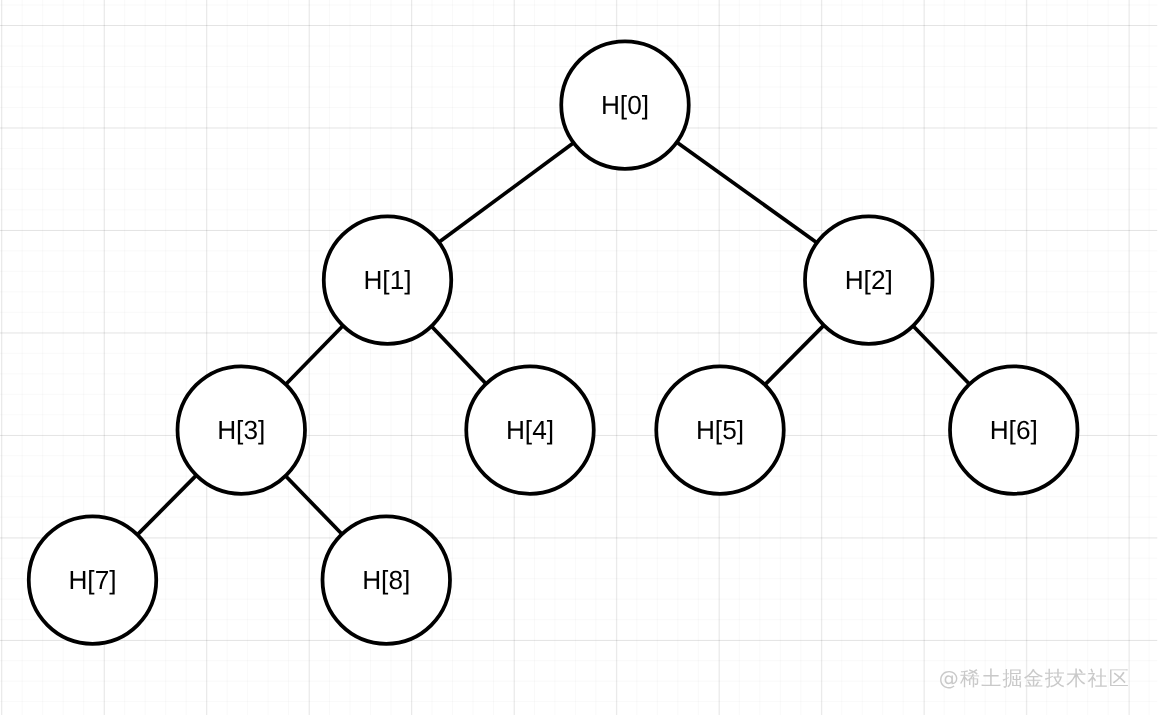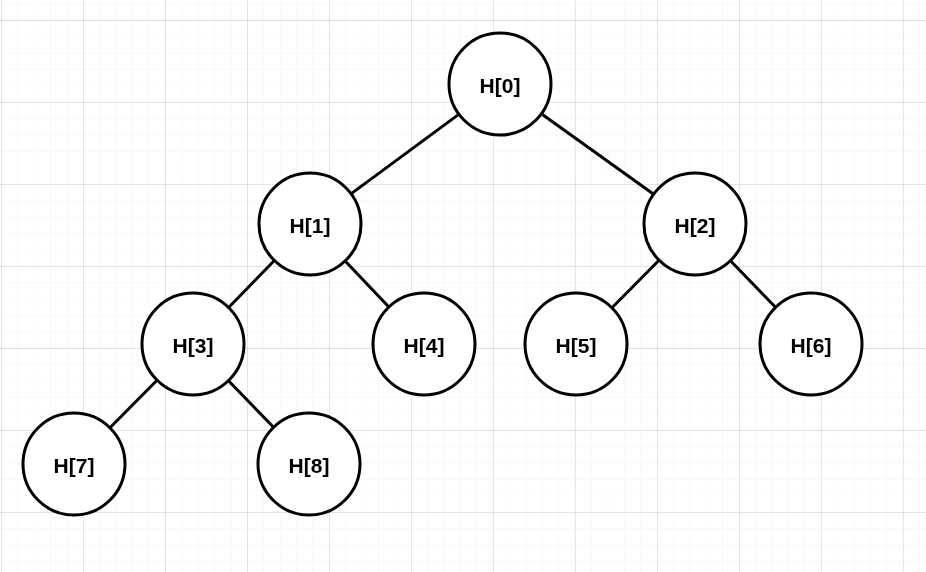--- a/index.html
+++ b/index.html
@@ -20,21 +20,20 @@
       
       linear-gradient(to right, rgba(0,0,0,0.022) 1px, transparent 1px),
       linear-gradient(to bottom, rgba(0,0,0,0.022) 1px, transparent 1px);
     background-size:
       82px 82px,
       82px 82px,
       16.4px 16.4px,
       16.4px 16.4px;
     background-position: 1px 20px, 1px 20px, 1px 20px, 1px 20px;
     font-family: "Liberation Sans", "DejaVu Sans", sans-serif;
-    font-weight: bold;
   }
   #graph-svg {
     position: absolute;
     left: 0;
     top: 0;
     width: 926px;
     height: 572px;
   }
   .edge-line {
     stroke: #000000;
@@ -115,14 +114,15 @@
           <circle class="node-circle" cx="74" cy="464" r="51" fill="#ffffff" stroke="#000000" stroke-width="3"></circle>
           <text class="node-label" x="74" y="465" fill="#000000">H[7]</text>
         </g>
         <g>
           <circle class="node-circle" cx="309" cy="464" r="51" fill="#ffffff" stroke="#000000" stroke-width="3"></circle>
           <text class="node-label" x="309" y="465" fill="#000000">H[8]</text>
         </g>
       </g>
   </svg>
 
+  <div class="watermark">@稀土掘金技术社区</div>
 
 </div>
 
 </body></html>

